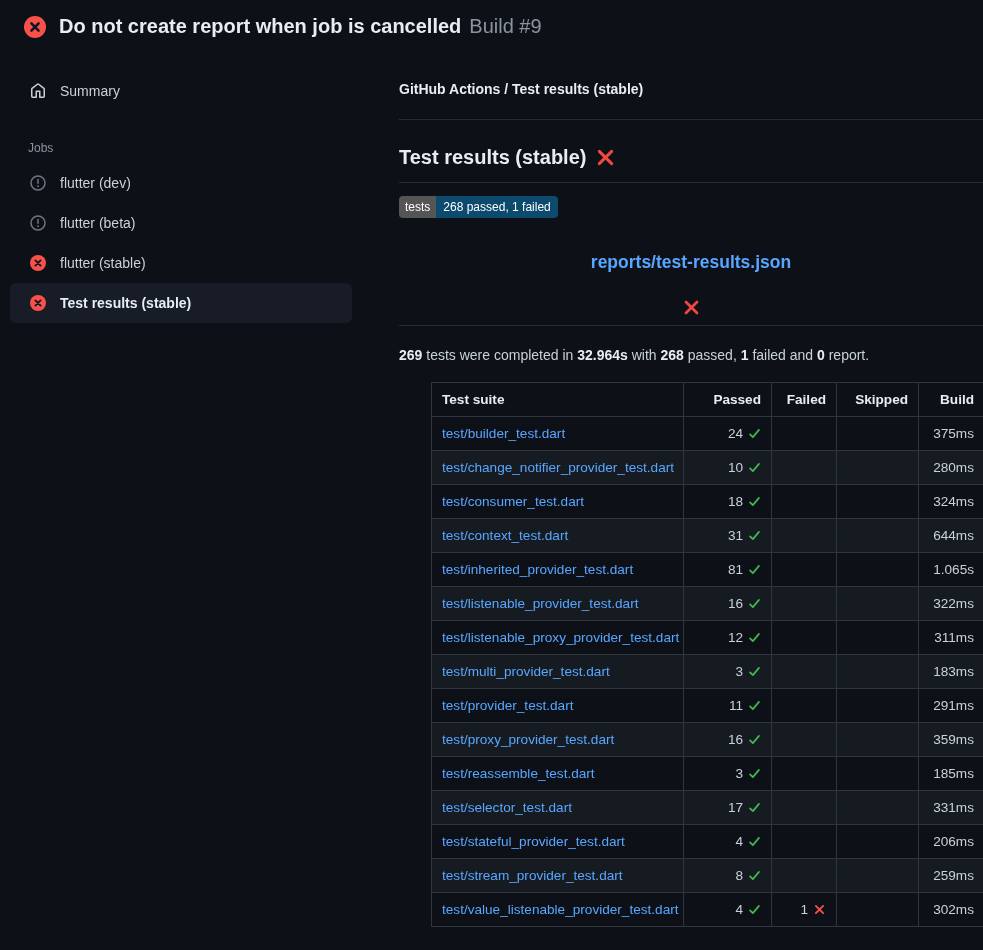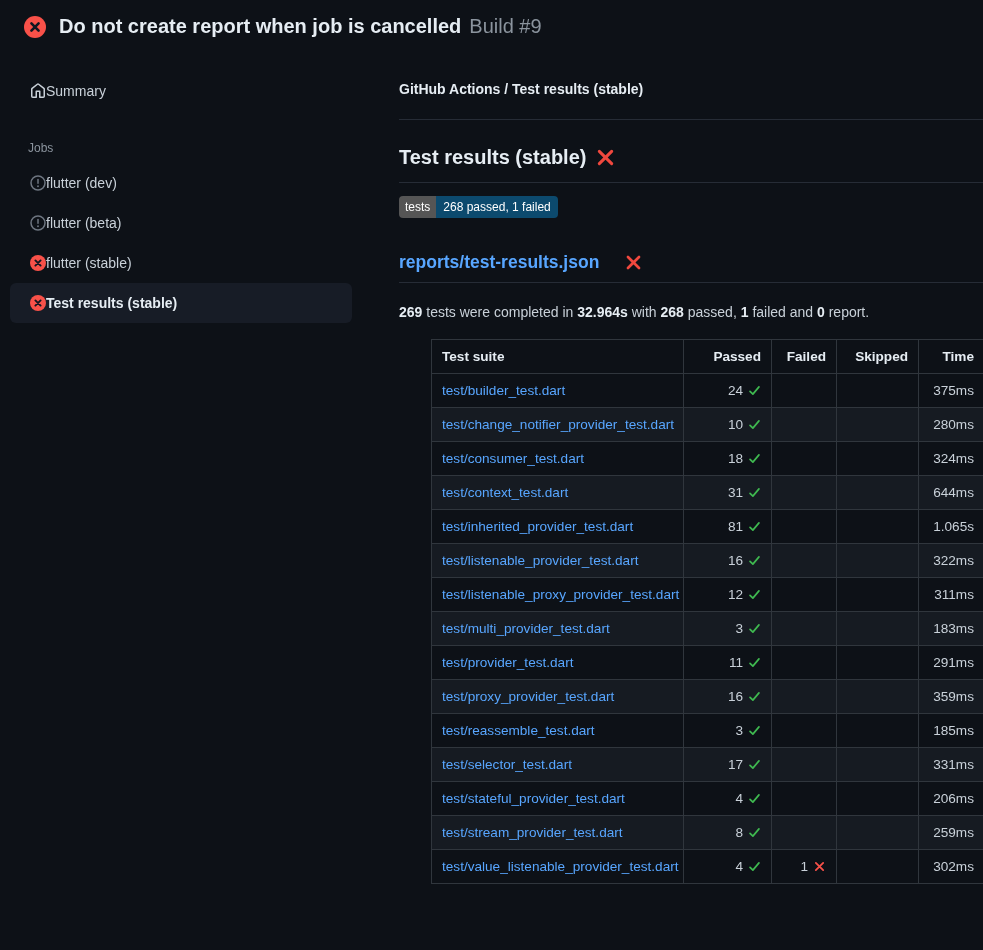--- a/index.html
+++ b/index.html
@@ -25,21 +25,21 @@
     font-size: 20px; font-weight: 400; color: #8b949e; margin-left: 8px;
   }
 
   
   .layout { display: flex; align-items: flex-start; }
   .sidebar { width: 399px; flex: 0 0 auto; padding-top: 20px; }
   .main { flex: 1 1 auto; min-width: 0; padding-top: 28px; }
 
   
   .side-item {
-    display: flex; align-items: center; gap: 0;
+    display: flex; align-items: center; gap: 14px;
     height: 40px; margin: 0 47px 0 10px; padding-left: 20px;
     border-radius: 6px; cursor: pointer; color: #c9d1d9;
   }
   .side-item .icon16 { width: 16px; height: 16px; flex: 0 0 auto; display: block; }
   .side-item.selected { background: #171c26; font-weight: 700; color: #e6edf3; }
   .jobs-label {
     color: #8b949e; font-size: 12px;
     margin: 30px 0 8px 28px;
   }
   .side-item.summary { margin-bottom: 4px; }
@@ -61,21 +61,21 @@
     display: inline-flex; margin-top: 13px; font-size: 12px;
     border-radius: 4px; overflow: hidden; color: #ffffff; line-height: 14px; text-align: right;
   }
   .badge .badge-label { padding: 4px 6px; }
   .badge .badge-value { padding: 4px 7px; }
 
   .report-title {
     display: flex; align-items: center; gap: 26px;
     margin-top: 34px; padding-bottom: 9px;
     border-bottom: 1px solid #262c36;
-    font-size: 17.5px; font-weight: 700;
+    font-size: 17.5px; font-weight: 700; flex-direction: column;
   }
   .report-link { color: #58a6ff; text-decoration: none; cursor: pointer; }
   .x-mark-md { width: 17px; height: 17px; display: block; }
 
   .summary-line { margin-top: 21px; color: #c9d1d9; font-size: 14px; }
   .summary-line b { color: #e6edf3; }
 
   
   table.results {
     margin-top: 19px; border-collapse: collapse;
@@ -183,21 +183,21 @@
           <col style="width:65px">
           <col style="width:82px">
           <col style="width:66px">
       </colgroup>
       <thead>
           <tr id="results-head">
             <th>Test suite</th>
             <th class="num">Passed</th>
             <th class="num">Failed</th>
             <th class="num">Skipped</th>
-            <th class="num">Time</th>
+            <th class="num">Build</th>
           </tr>
         </thead>
       <tbody id="results-body">
           <tr>
             <td><a>test/builder_test.dart</a></td>
             <td class="num">24<svg viewBox="0 0 16 16" class="cell-icon">
                 <path d="M2.5 9 L6 12.5 L13.5 3.5" fill="none" stroke="#3fb950" stroke-width="2.1" stroke-linecap="round" stroke-linejoin="round"></path>
               </svg></td>
             <td class="num"></td>
             <td class="num"></td>

